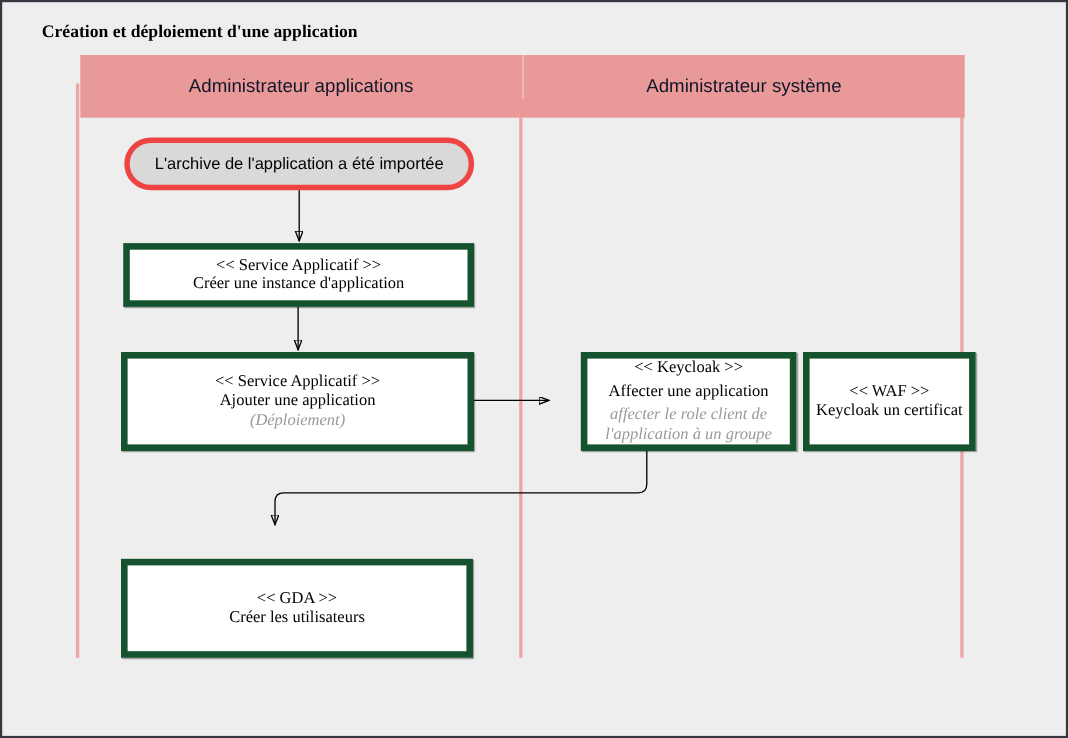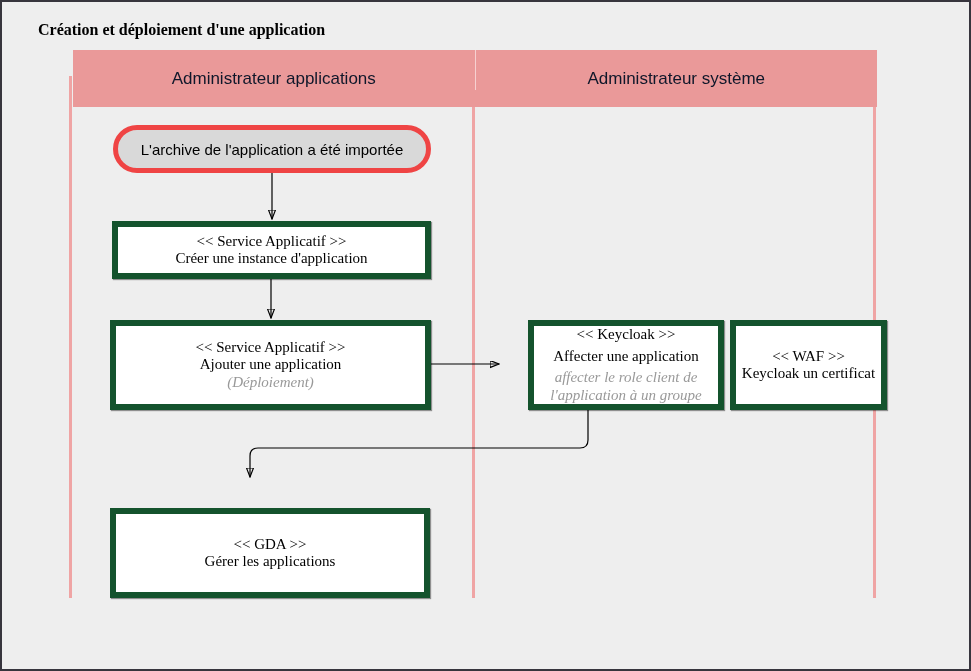--- a/index.html
+++ b/index.html
@@ -103,21 +103,21 @@
   <span class="node-note">affecter le role client de l'application à un groupe</span>
 </div>
 
 <div class="node action-node n-waf">
   <span>&lt;&lt; WAF &gt;&gt;</span>
   <span>Keycloak un certificat</span>
 </div>
 
 <div class="node action-node n-gda">
   <span>&lt;&lt; GDA &gt;&gt;</span>
-  <span>Gérer les applications</span>
+  <span>Créer les utilisateurs</span>
 </div>
 
 <svg class="edges" width="971" height="671">
   <defs>
     <marker id="arr" markerWidth="10" markerHeight="8" refX="9" refY="3.5" orient="auto" markerUnits="userSpaceOnUse">
       <path d="M0,0 L9,3.5 L0,7 Z" fill="#000" stroke="none"></path>
     </marker>
   </defs>
   <path d="M272,173 L272,219" marker-end="url(#arr)"></path>
   <path d="M271,279 L271,318" marker-end="url(#arr)"></path>

